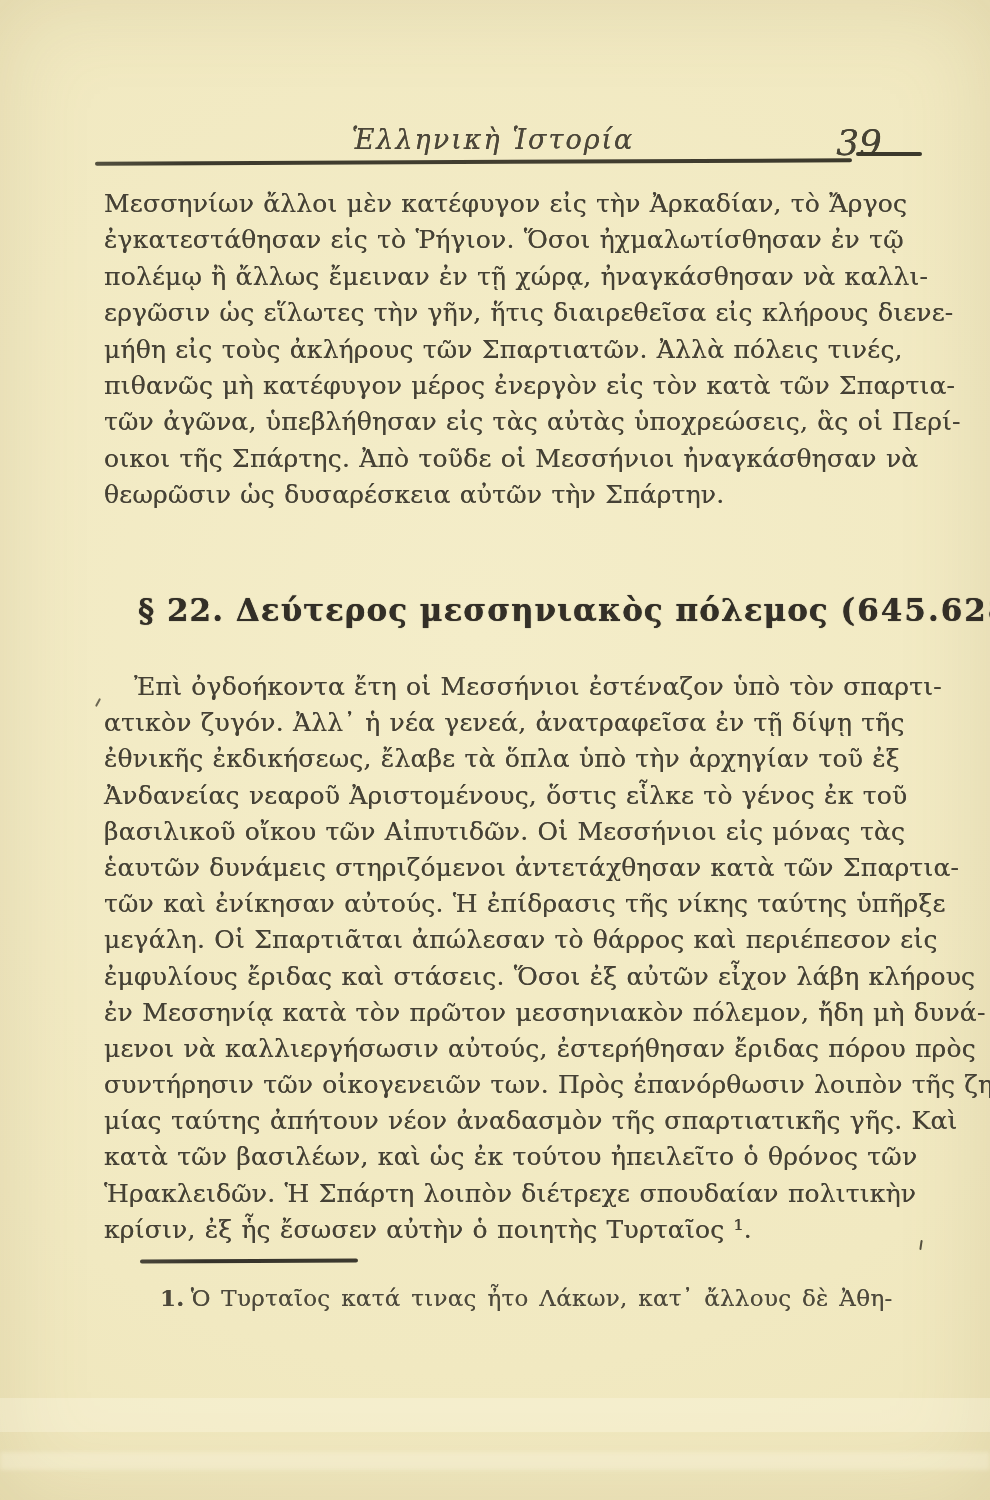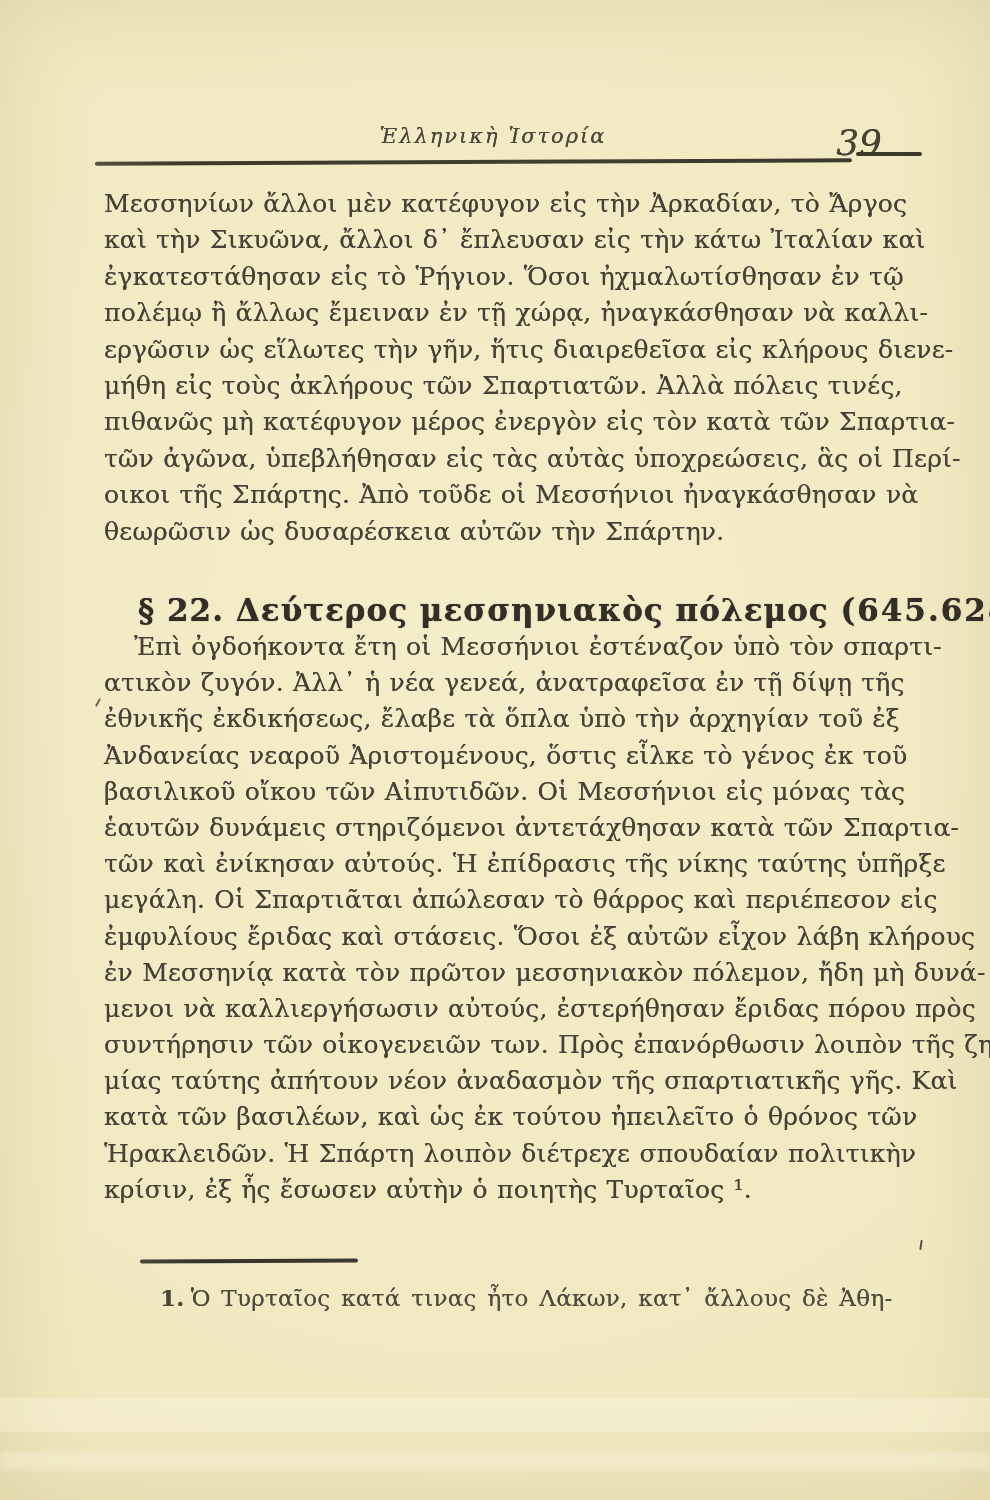--- a/index.html
+++ b/index.html
@@ -31,21 +31,21 @@
     top: 124px;
     left: 104px;
     width: 778px;
     height: 40px;
   }
   .running-title {
     position: absolute;
     left: 0; right: 0;
     text-align: center;
     font-style: italic;
-    font-size: 21px;
+    font-size: 27px;
     letter-spacing: 2px;
     color: #4c473a;
     text-shadow: 0 0 0.5px #4c473a;
   }
   .page-number {
     position: absolute;
     top: -2px;
     right: 0;
     font-style: italic;
     font-size: 36px;
@@ -88,21 +88,21 @@
     text-align: justify;
     text-align-last: justify;
   }
   .para .line:last-child {
     text-align: left;
     text-align-last: auto;
   }
   .p1 { top: 186px; }
   .p2 { top: 629px; }
   .p2 .line { height: 36.2px; line-height: 36.2px; }
-  .p2 .line:first-child { text-indent: 30px; }
+  .p2 .line:first-child { text-indent: 30px; margin-top: 40px; }
 
   .section-heading {
     position: absolute;
     top: 566px;
     left: 138px;
     width: 748px;
     font-size: 31px;
     font-weight: bold;
     letter-spacing: 1px;
     color: #332f27;
@@ -155,21 +155,20 @@
   <div class="running-head">
     <div class="running-title">Ἑλληνικὴ Ἱστορία</div>
     <div class="page-number">39</div>
   </div>
 
   <div class="header-rule-main"></div>
   <div class="header-rule-right"></div>
 
   <section class="para p1">
       <div class="line">Μεσσηνίων ἄλλοι μὲν κατέφυγον εἰς τὴν Ἀρκαδίαν, τὸ Ἄργος</div>
-      <div class="line">καὶ τὴν Σικυῶνα, ἄλλοι δ᾽ ἔπλευσαν εἰς τὴν κάτω Ἰταλίαν καὶ</div>
       <div class="line">ἐγκατεστάθησαν εἰς τὸ Ῥήγιον. Ὅσοι ἠχμαλωτίσθησαν ἐν τῷ</div>
       <div class="line">πολέμῳ ἢ ἄλλως ἔμειναν ἐν τῇ χώρᾳ, ἠναγκάσθησαν νὰ καλλι-</div>
       <div class="line">εργῶσιν ὡς εἵλωτες τὴν γῆν, ἥτις διαιρεθεῖσα εἰς κλήρους διενε-</div>
       <div class="line">μήθη εἰς τοὺς ἀκλήρους τῶν Σπαρτιατῶν. Ἀλλὰ πόλεις τινές,</div>
       <div class="line">πιθανῶς μὴ κατέφυγον μέρος ἐνεργὸν εἰς τὸν κατὰ τῶν Σπαρτια-</div>
       <div class="line">τῶν ἀγῶνα, ὑπεβλήθησαν εἰς τὰς αὐτὰς ὑποχρεώσεις, ἃς οἱ Περί-</div>
       <div class="line">οικοι τῆς Σπάρτης. Ἀπὸ τοῦδε οἱ Μεσσήνιοι ἠναγκάσθησαν νὰ</div>
       <div class="line">θεωρῶσιν ὡς δυσαρέσκεια αὐτῶν τὴν Σπάρτην.</div>
     </section>
 

